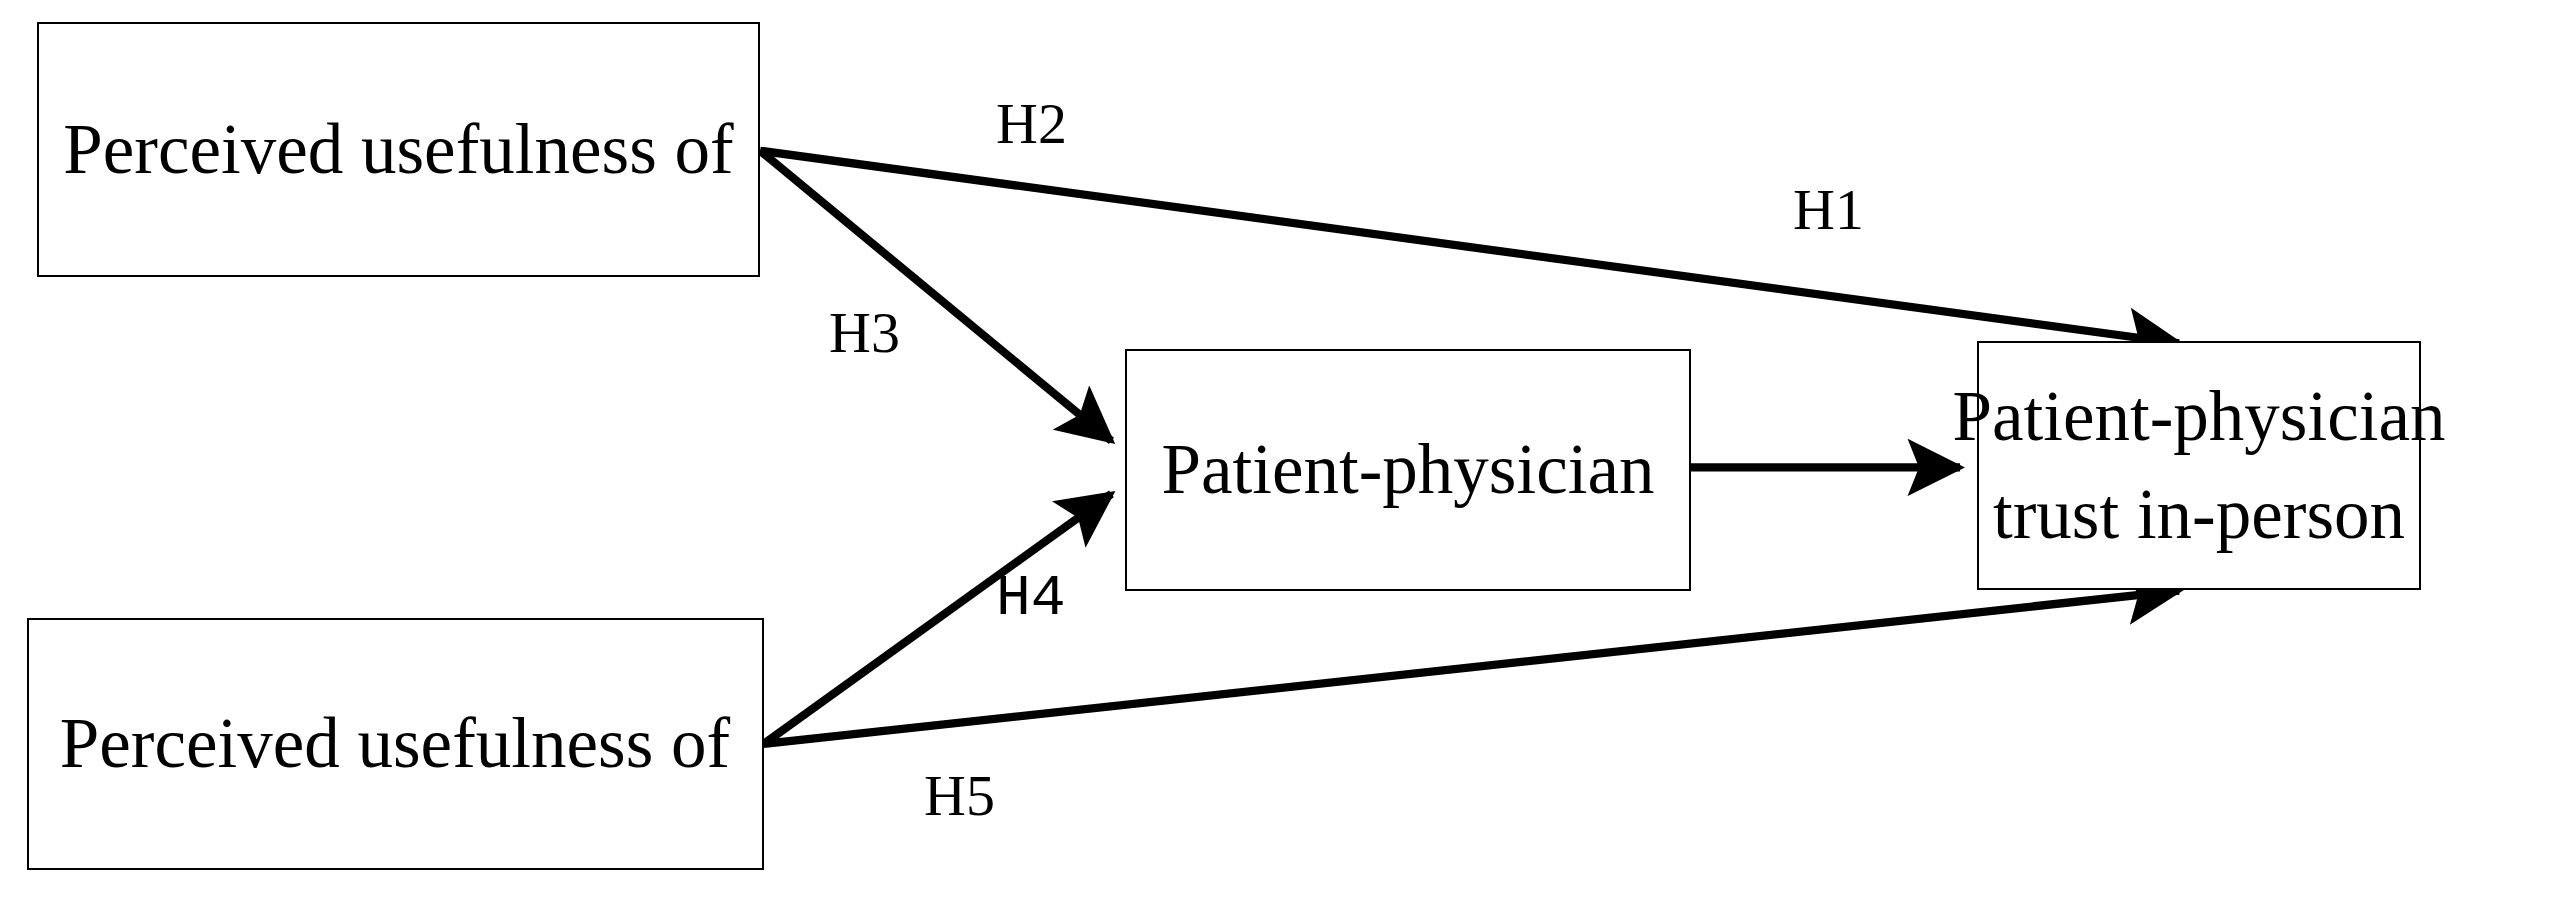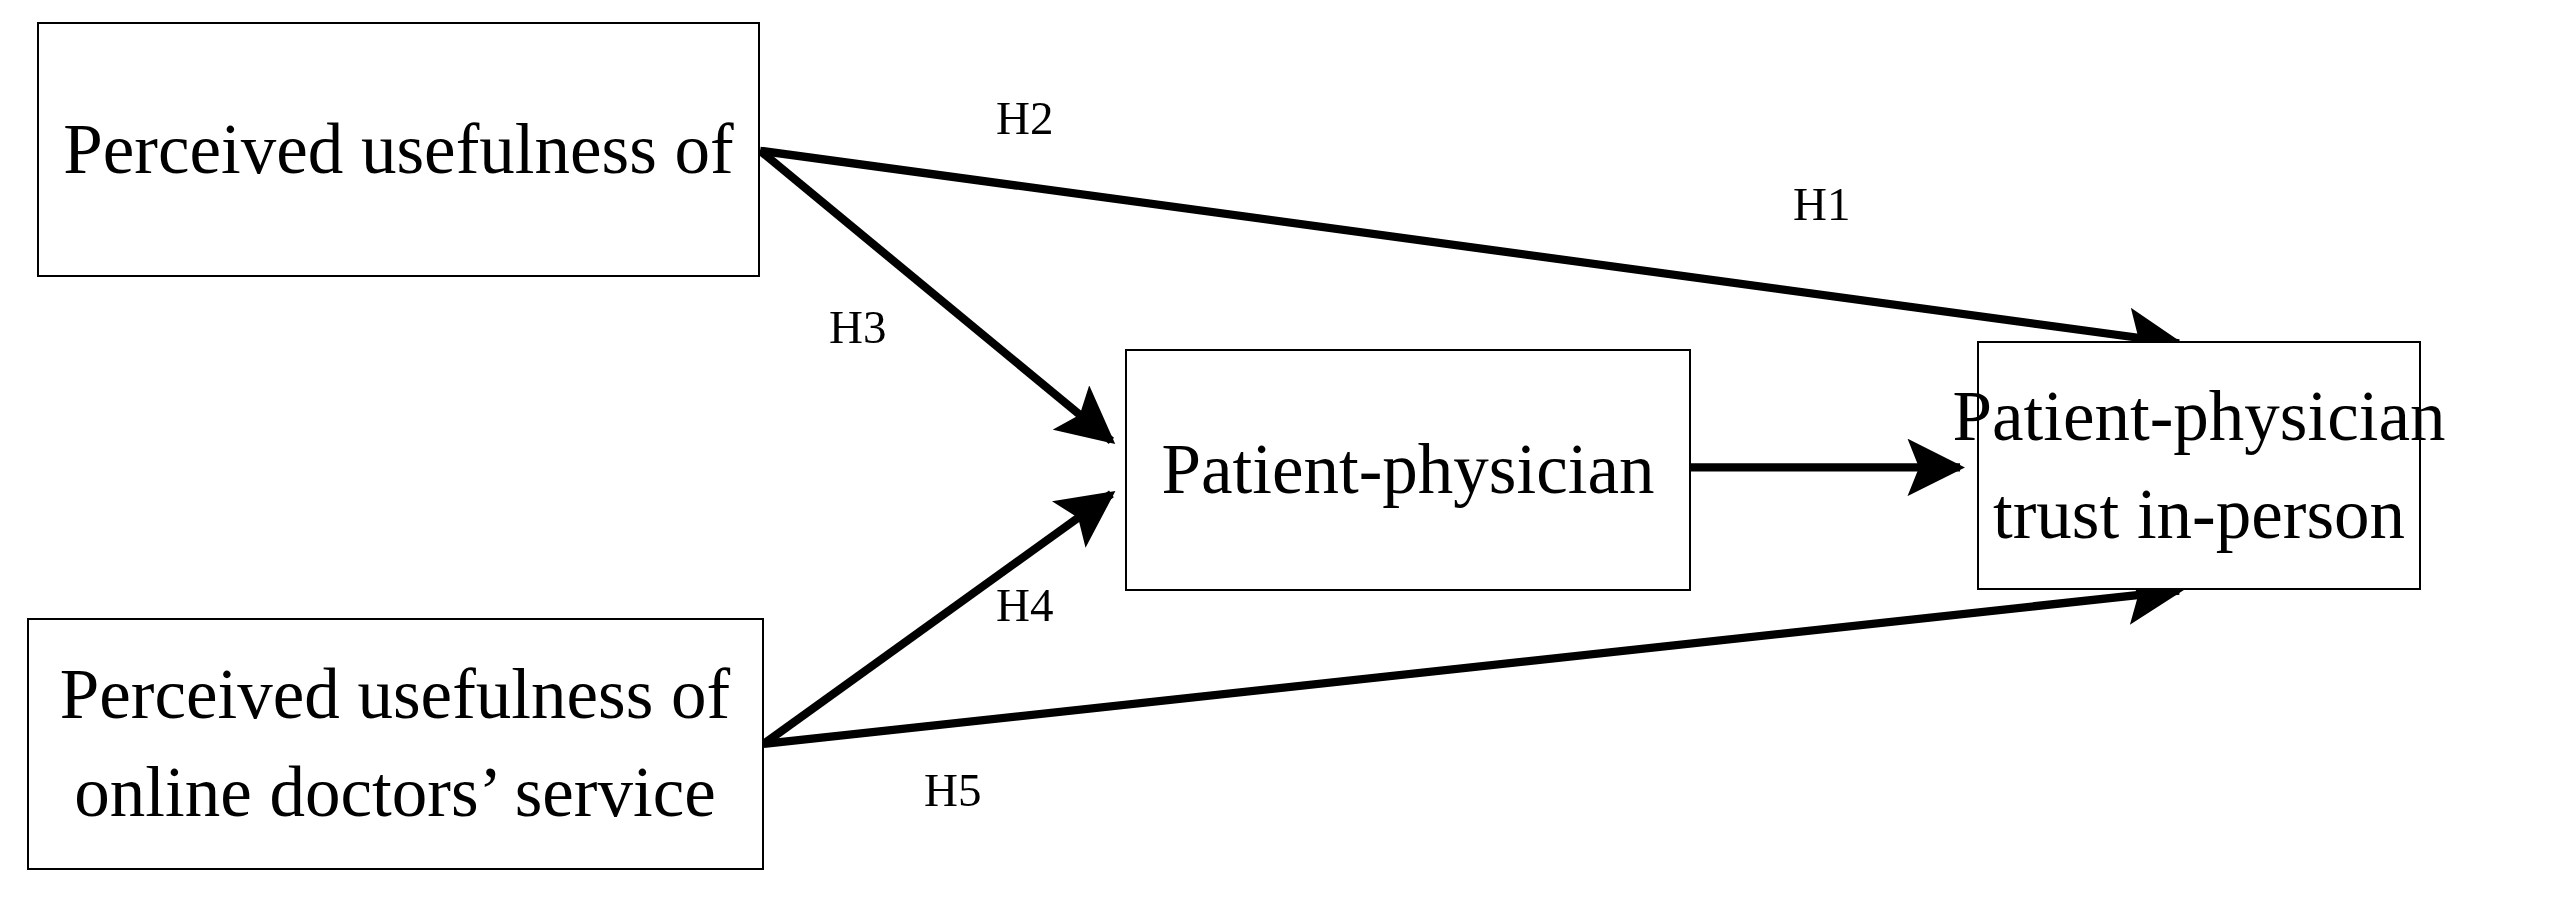--- a/index.html
+++ b/index.html
@@ -40,21 +40,21 @@
     line-height: 1.38;
     white-space: nowrap;
   }
   .node-line {
     display: block;
   }
   .edge-label {
     position: absolute;
     color: #000000;
     font-family: "Liberation Serif", "DejaVu Serif", serif;
-    font-size: 47px;
+    font-size: 58px;
     line-height: 1;
     white-space: nowrap;
   }
 </style>
 </head>
 <body>
 
 <div id="diagram-root">
 
   <svg id="diagram-svg" viewBox="0 0 2823 987" xmlns="http://www.w3.org/2000/svg">
@@ -74,32 +74,31 @@
 
     <line class="edge-line" x1="1853" y1="512" x2="2148" y2="512" stroke="#000000" stroke-width="9" marker-end="url(#arrowhead)"></line>
   </svg>
 
   <div class="node-box" id="node-0" style="left: 37px; top: 22px; width: 723px; height: 255px;">
     <span class="node-line">Perceived usefulness of</span>
   </div>
 
   <div class="node-box" id="node-1" style="left: 26.5px; top: 618px; width: 737px; height: 252px;">
     <span class="node-line">Perceived usefulness of</span>
-    <span class="node-line">online doctors’ service</span>
   </div>
 
   <div class="node-box" id="node-2" style="left: 1125px; top: 349px; width: 566px; height: 242px;">
     <span class="node-line">Patient-physician</span>
   </div>
 
   <div class="node-box" id="node-3" style="left: 1977px; top: 341px; width: 444px; height: 249px;">
     <span class="node-line">Patient-physician</span>
     <span class="node-line">trust in-person</span>
   </div>
 
   <div class="edge-label" id="edge-label-0" style="left: 1782px; top: 181px; margin-left: 11px;">H1</div>
   <div class="edge-label" id="edge-label-1" style="left: 996px; top: 95px;">H2</div>
   <div class="edge-label" id="edge-label-2" style="left: 829px; top: 304px;">H3</div>
-  <div class="edge-label" id="edge-label-3" style="left: 996px; top: 582px;">H4</div>
+  <div class="edge-label" id="edge-label-3" style="left: 996px; top: 570px; font-family: Liberation Mono, monospace;">H4</div>
   <div class="edge-label" id="edge-label-4" style="left: 924px; top: 767px;">H5</div>
 
 </div>
 
 
 </body></html>

